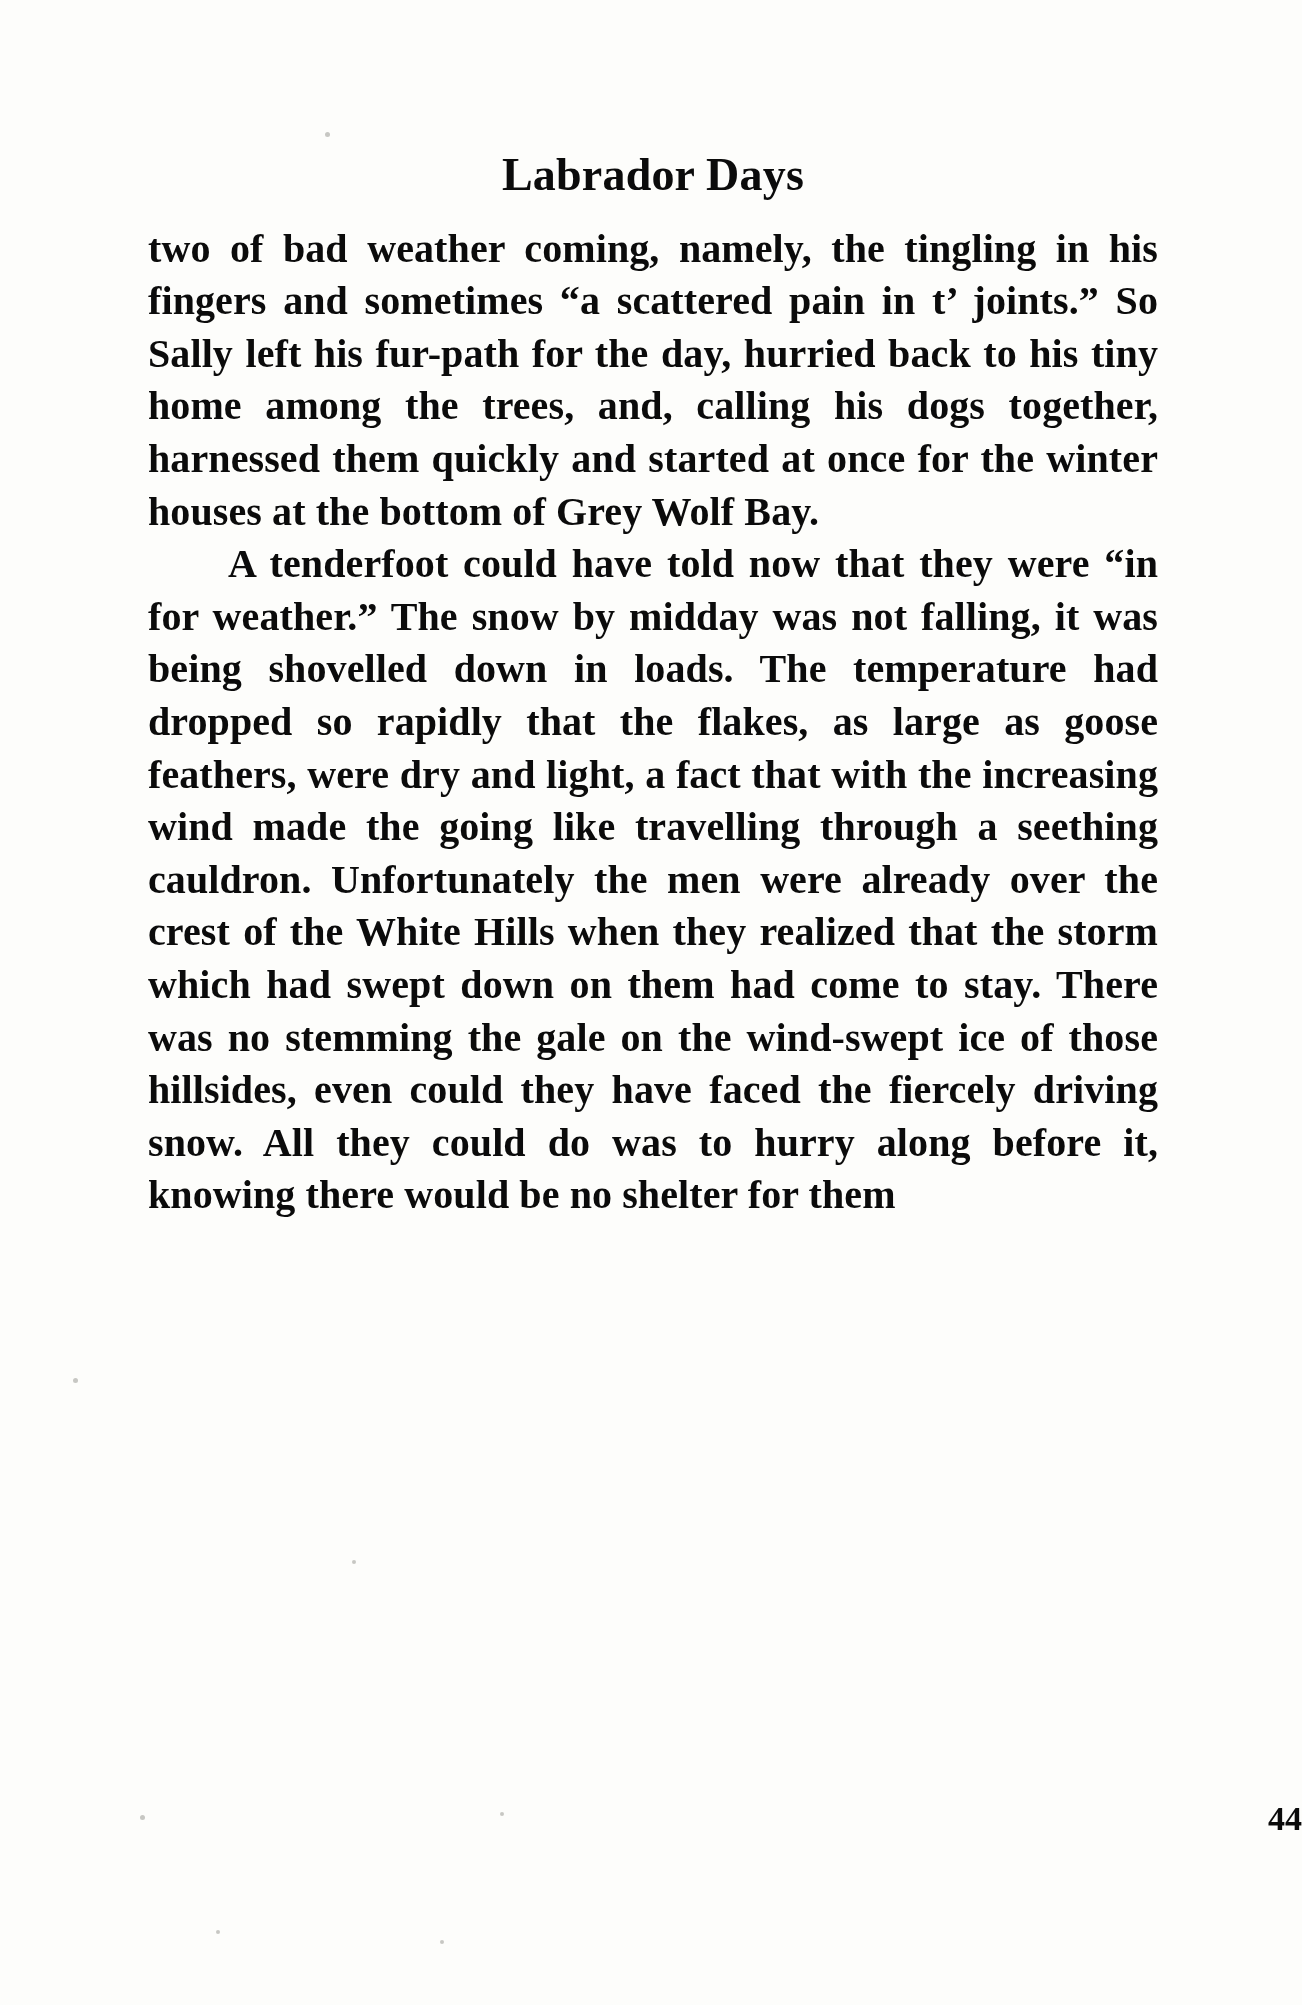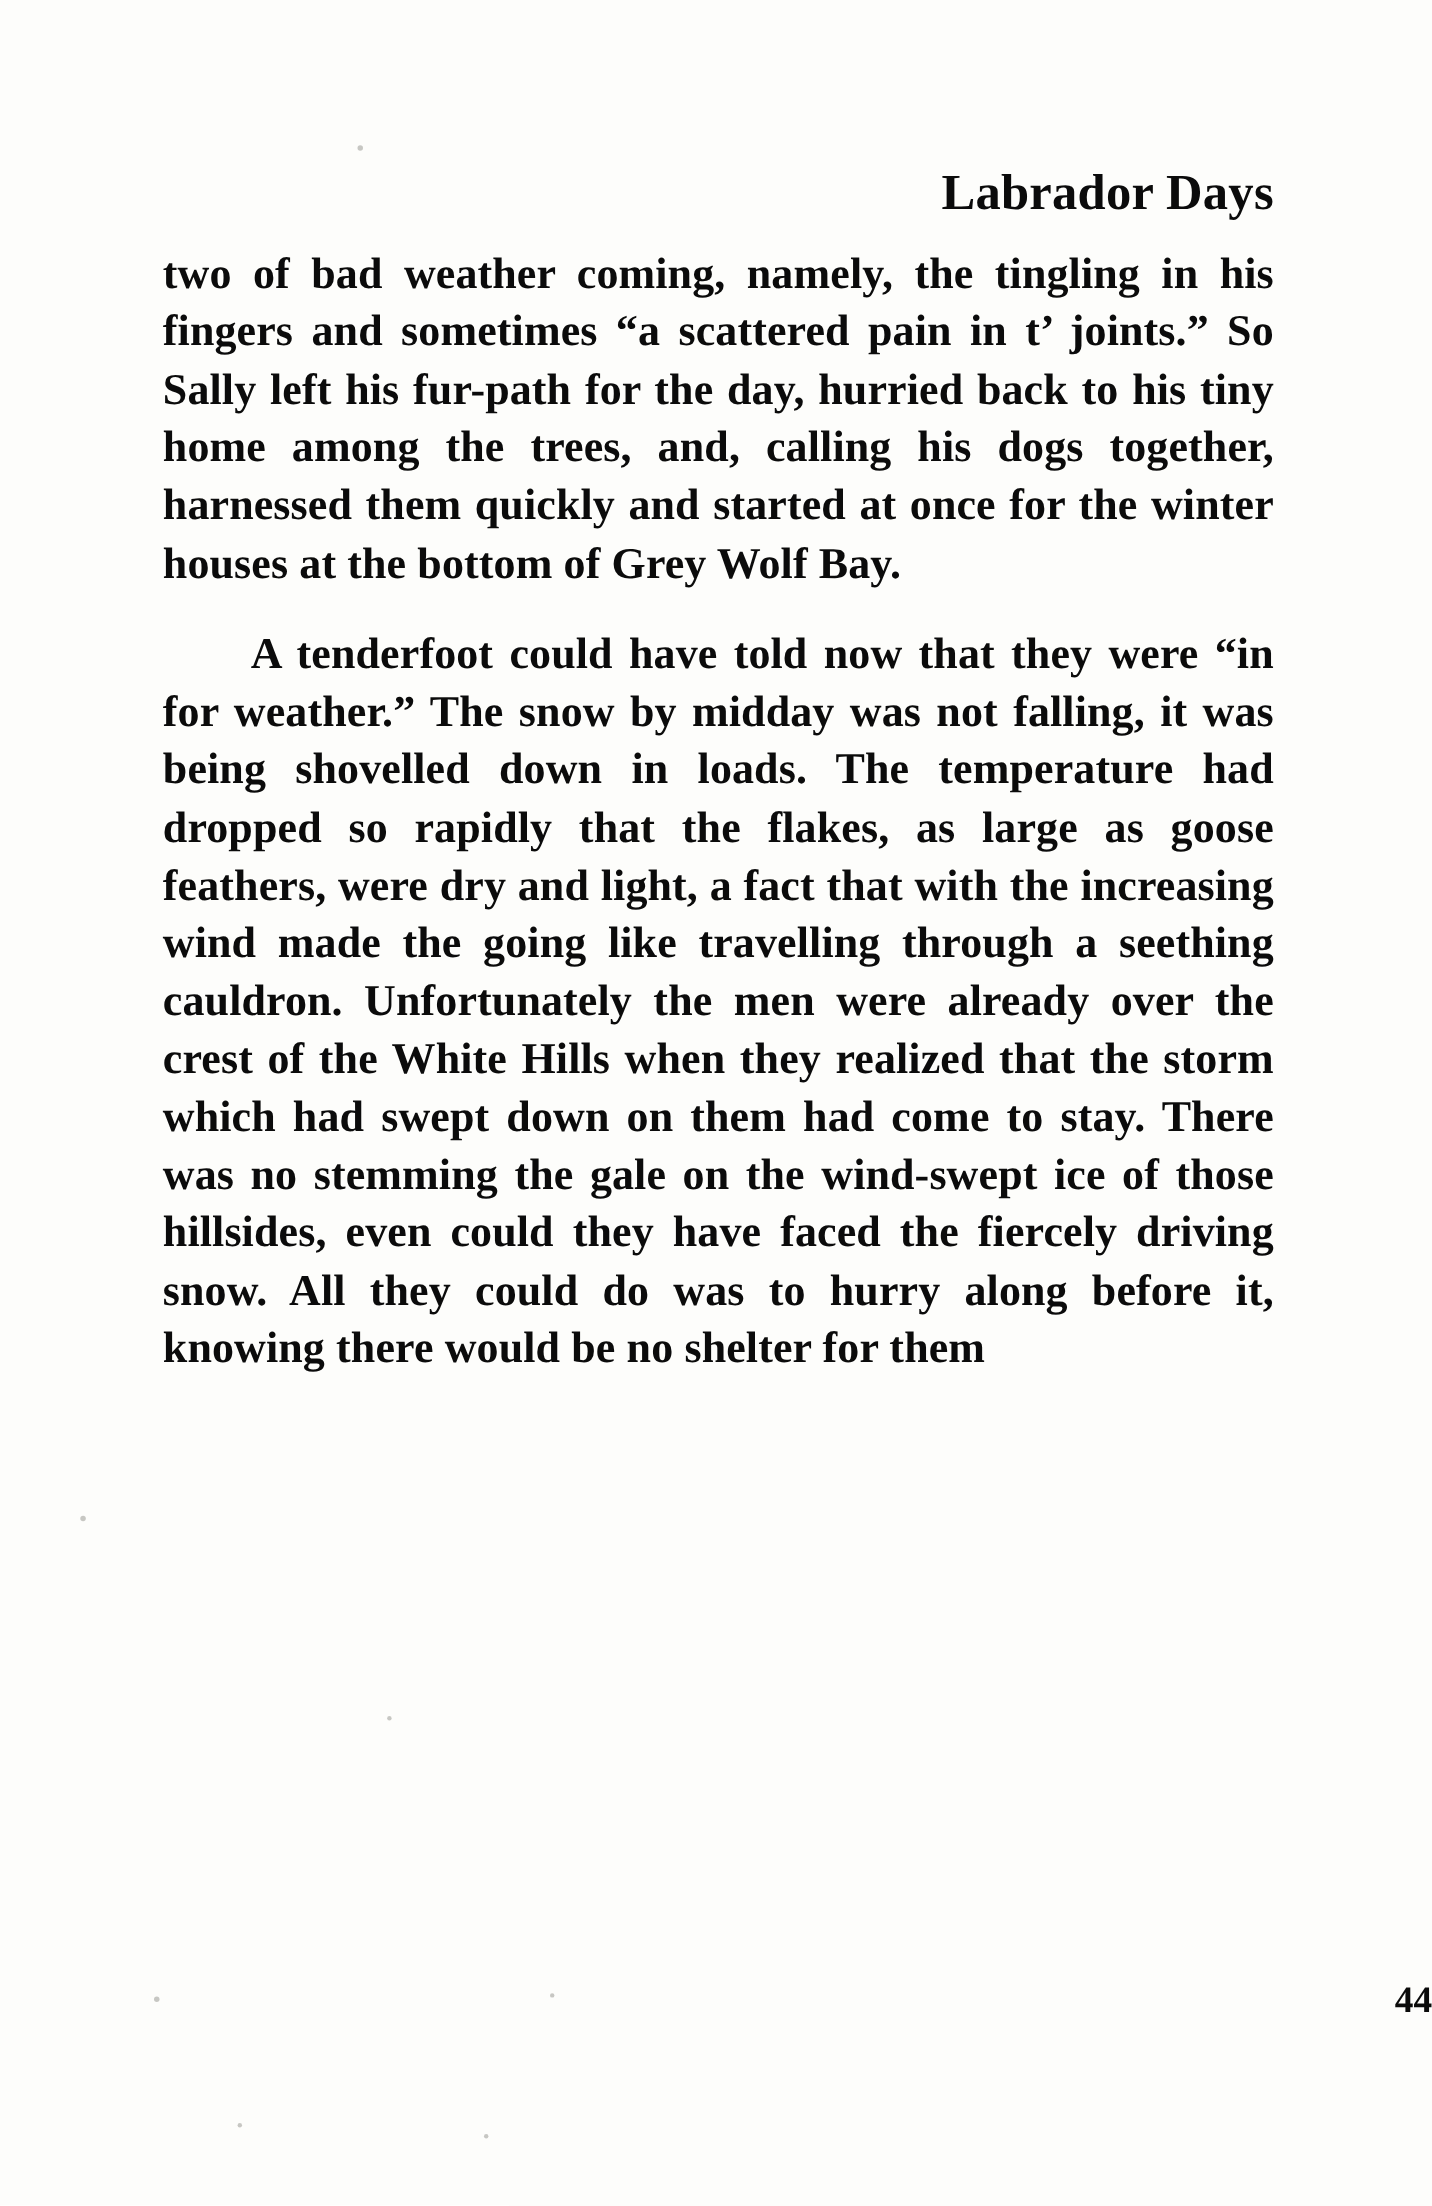--- a/index.html
+++ b/index.html
@@ -23,21 +23,21 @@
     height: 2005px;
     background: #fdfdfb;
   }
   .page-inner {
     position: absolute;
     left: 148px;
     top: 150px;
     width: 1010px;
   }
   .running-head {
-    text-align: right;
+    text-align: center;
     font-size: 46px;
     font-weight: 700;
     letter-spacing: 0.2px;
     margin: 0 0 22px 0;
     line-height: 1.1;
   }
   .body-text {
     font-size: 40px;
     line-height: 1.315;
     text-align: justify;
@@ -46,21 +46,20 @@
     letter-spacing: 0.1px;
     -webkit-hyphens: none;
     hyphens: none;
     white-space: normal;
   }
   p.para {
     margin: 0;
   }
   p.para + p.para {
     text-indent: 2.0em;
-    margin-top: 30px;
   }
   .folio {
     position: absolute;
     left: 0;
     top: 1800px;
     width: 1302px;
     text-align: right;
     font-size: 34px;
     font-weight: 700;
   }

